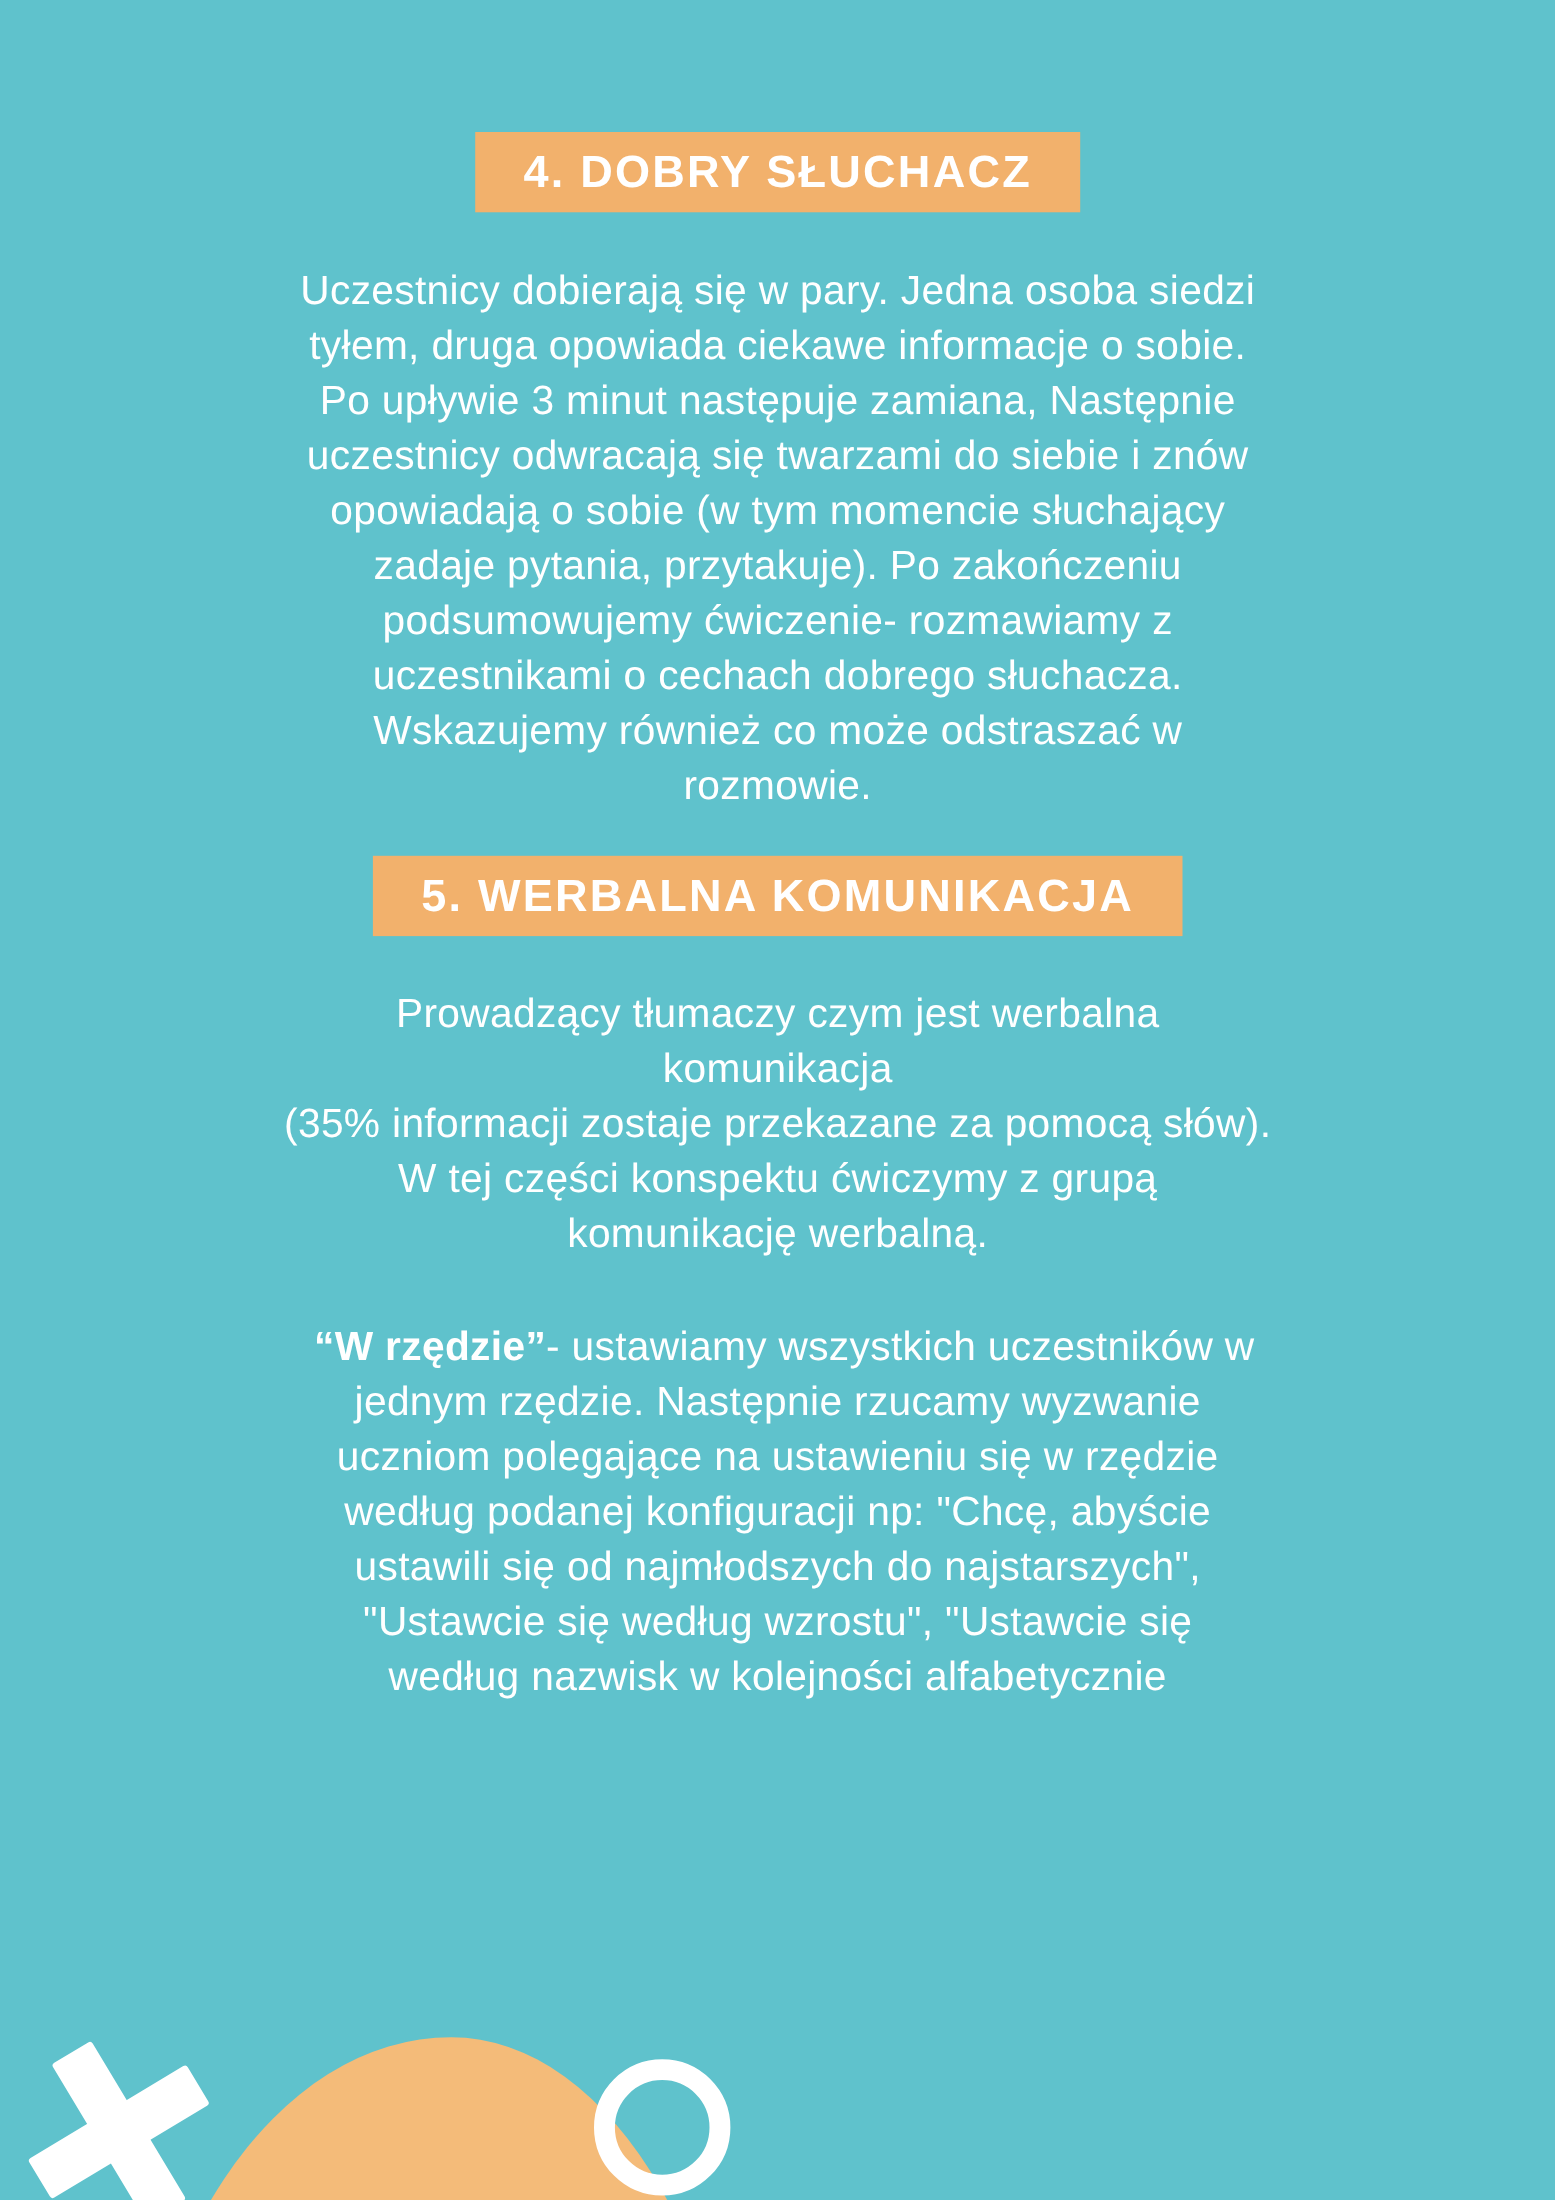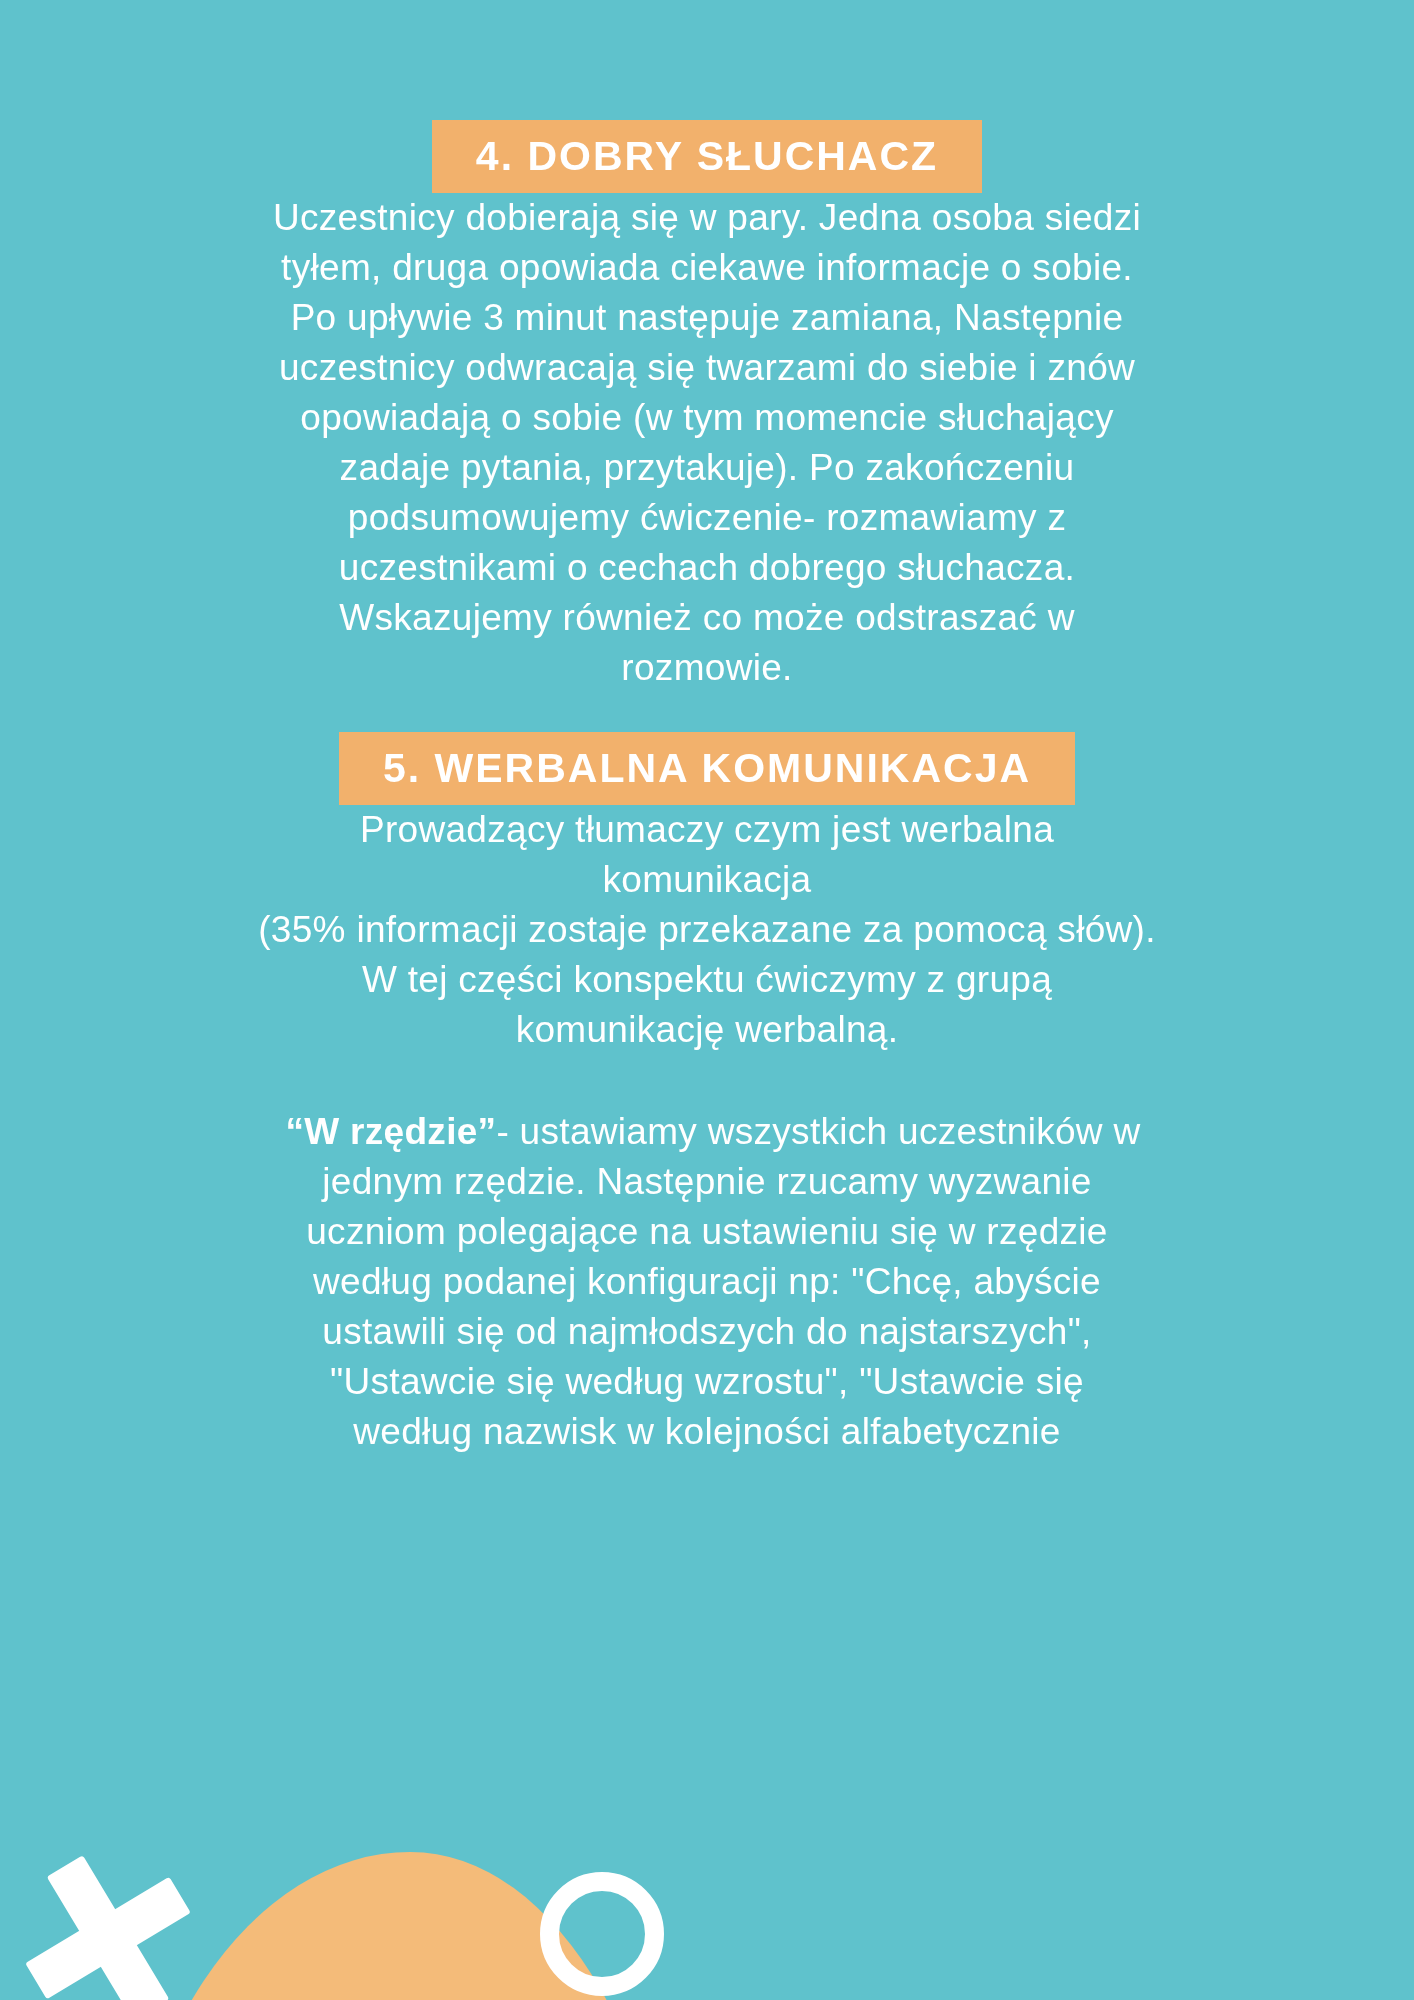--- a/index.html
+++ b/index.html
@@ -42,22 +42,22 @@
   .badge-2 { margin-top: 39px; }
   .body-text {
     margin: 0;
     width: 1340px;
     font-size: 37px;
     line-height: 50px;
     letter-spacing: 0.3px;
     font-weight: 500;
     white-space: pre-line;
   }
-  .para-1 { }
-  .para-2 { }
+  .para-1 { margin-top: 46px; }
+  .para-2 { margin-top: 46px; }
   .para-3 { margin-top: 52px; }
   .lead { font-weight: 700; margin-left: 12px; }
 
   
   .blob {
     position: absolute;
     left: 118px;
     top: 1852px;
     width: 562px;
     height: 760px;

